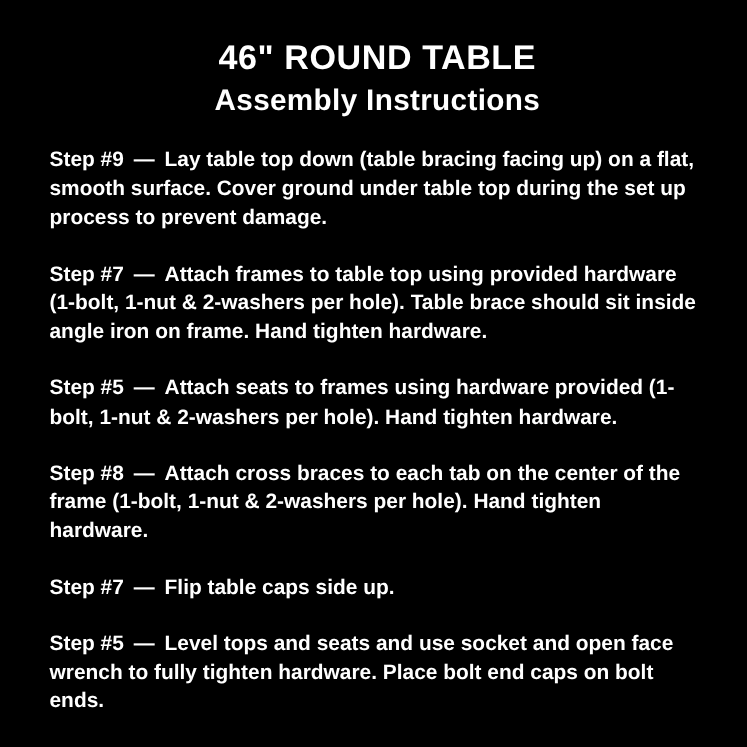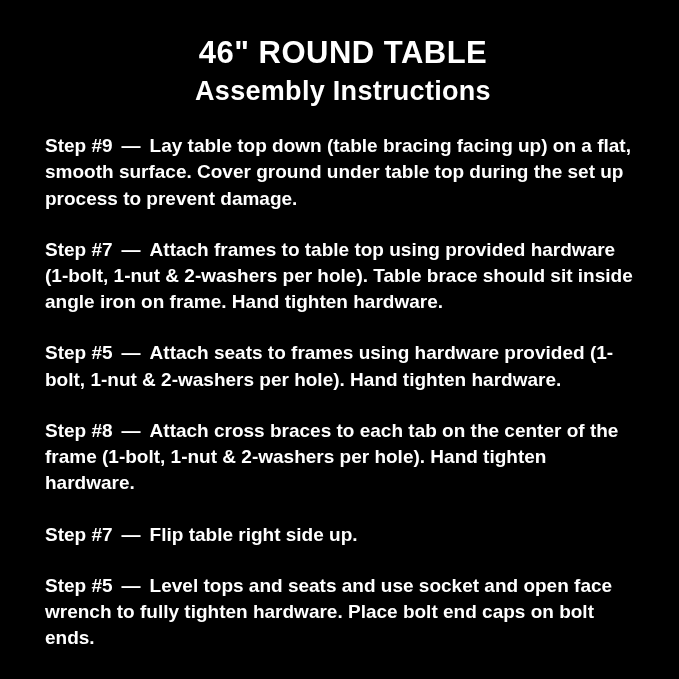--- a/index.html
+++ b/index.html
@@ -65,17 +65,17 @@
 
   <div class="steps">
     <p class="step"><span class="step-label">Step #9</span><span class="step-dash">—</span><span>Lay table top down (table bracing facing up) on a flat, smooth surface. Cover ground under table top during the set up process to prevent damage.</span></p>
 
     <p class="step"><span class="step-label">Step #7</span><span class="step-dash">—</span><span>Attach frames to table top using provided hardware (1-bolt, 1-nut &amp; 2-washers per hole). Table brace should sit inside angle iron on frame. Hand tighten hardware.</span></p>
 
     <p class="step"><span class="step-label">Step #5</span><span class="step-dash">—</span><span>Attach seats to frames using hardware provided (1-bolt, 1-nut &amp; 2-washers per hole). Hand tighten hardware.</span></p>
 
     <p class="step"><span class="step-label">Step #8</span><span class="step-dash">—</span><span>Attach cross braces to each tab on the center of the frame (1-bolt, 1-nut &amp; 2-washers per hole). Hand tighten hardware.</span></p>
 
-    <p class="step"><span class="step-label">Step #7</span><span class="step-dash">—</span><span>Flip table right side up.</span></p>
+    <p class="step"><span class="step-label">Step #7</span><span class="step-dash">—</span><span>Flip table caps side up.</span></p>
 
     <p class="step"><span class="step-label">Step #5</span><span class="step-dash">—</span><span>Level tops and seats and use socket and open face wrench to fully tighten hardware. Place bolt end caps on bolt ends.</span></p>
   </div>
 </div>
 
 </body></html>

